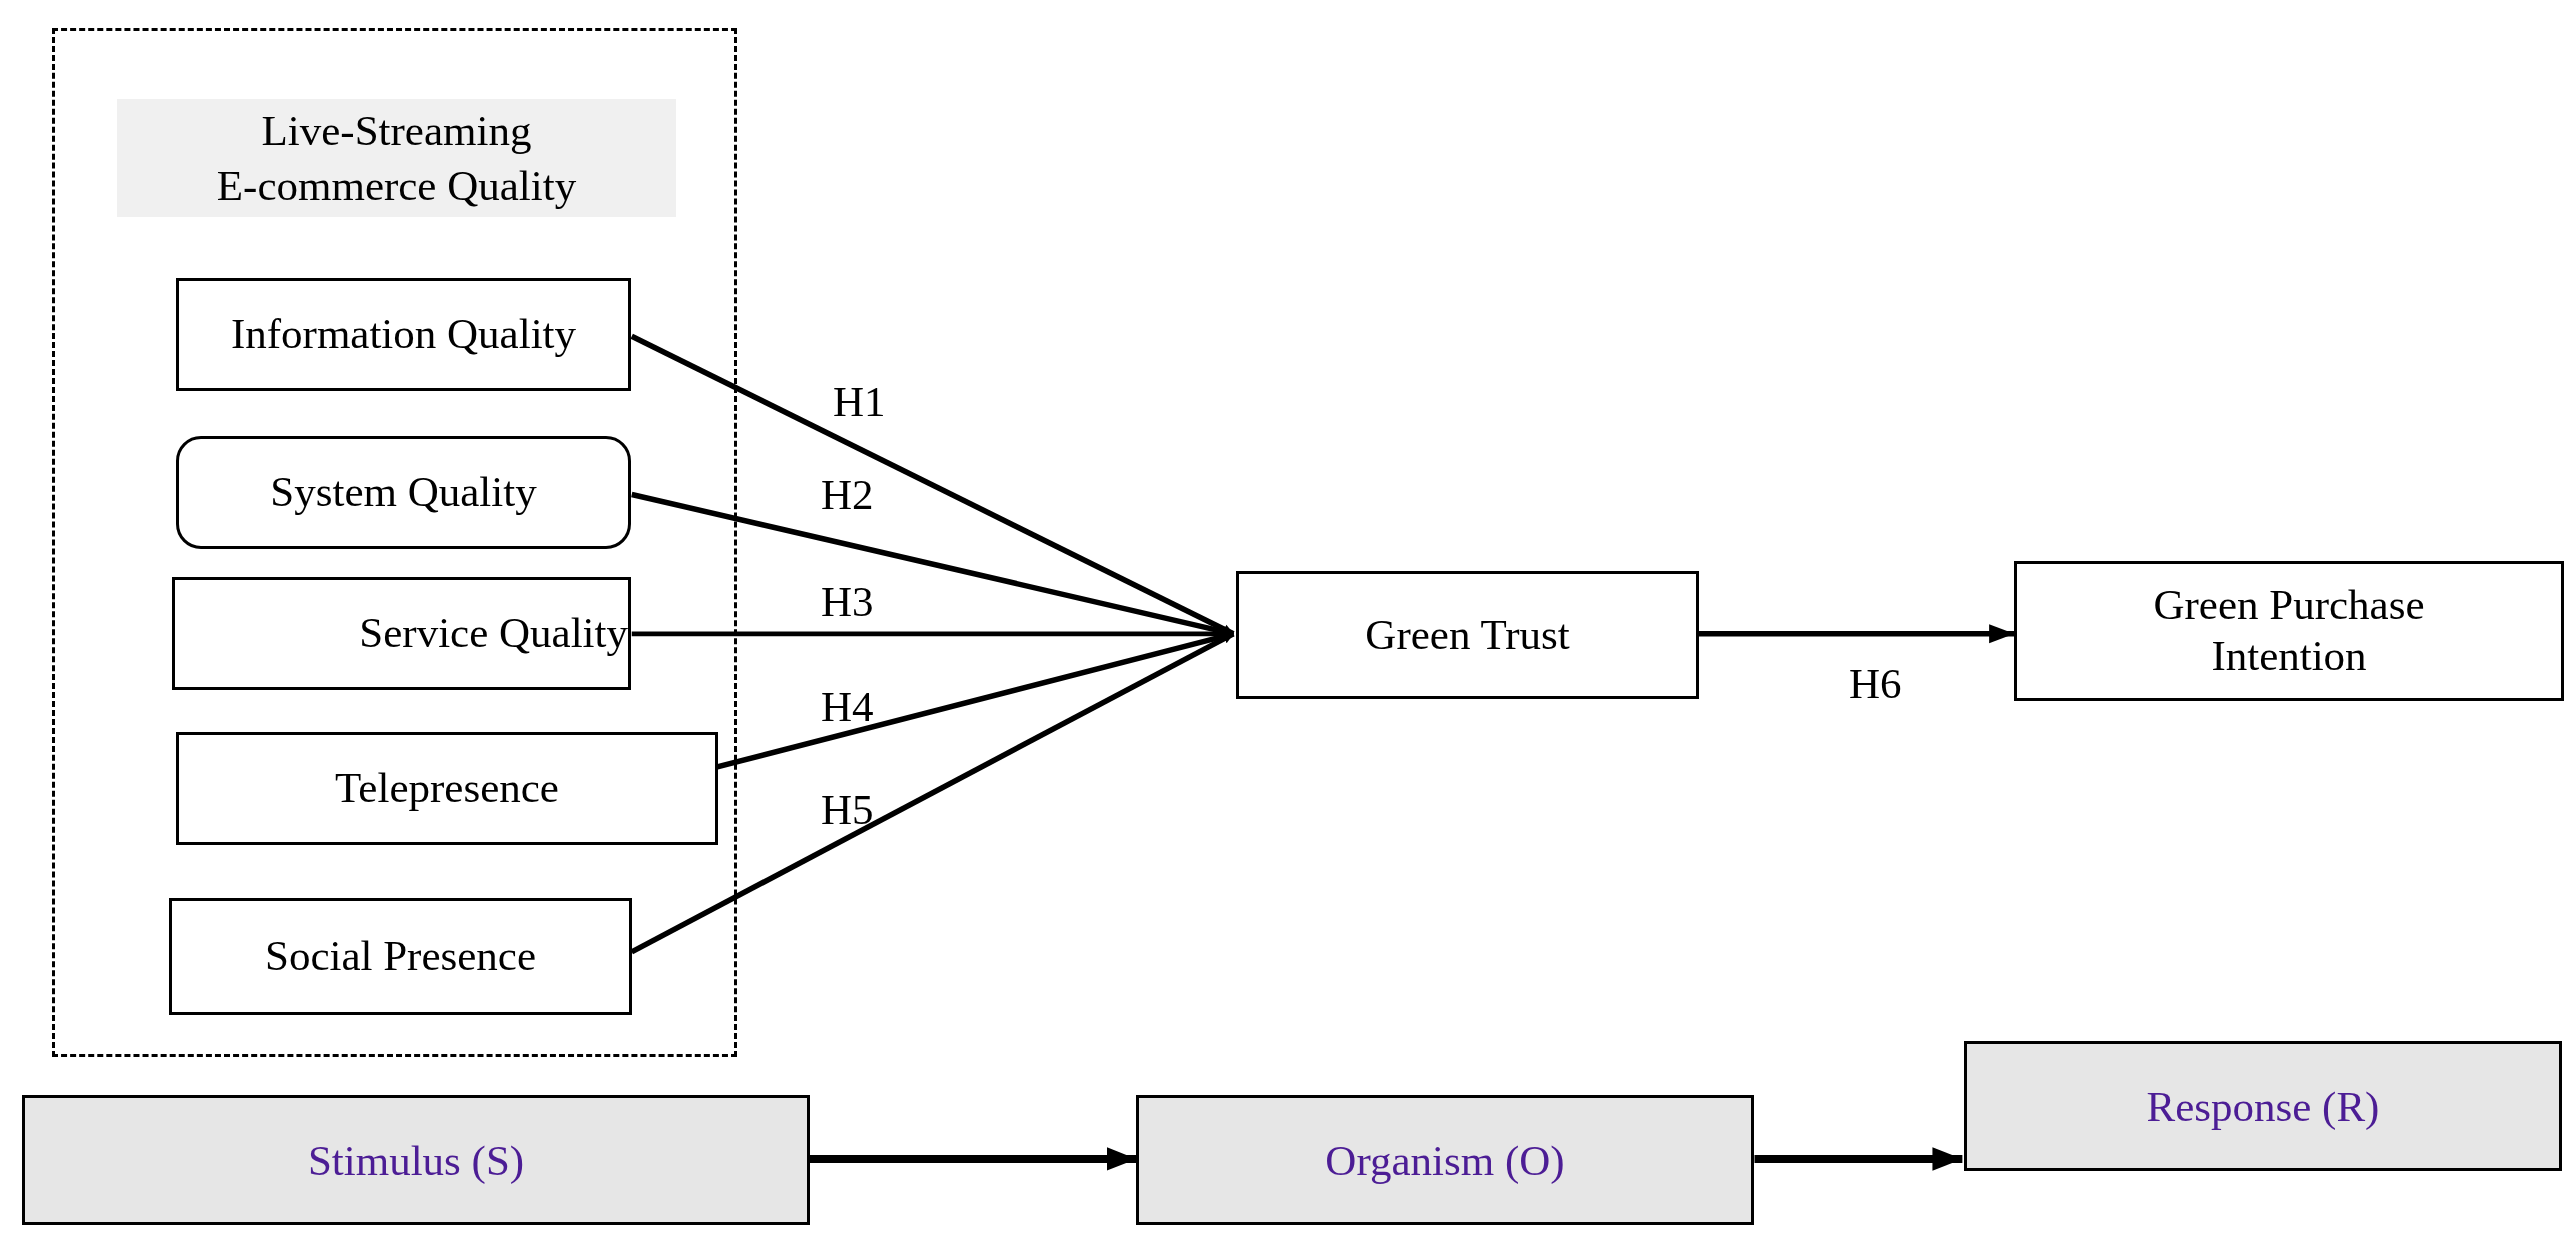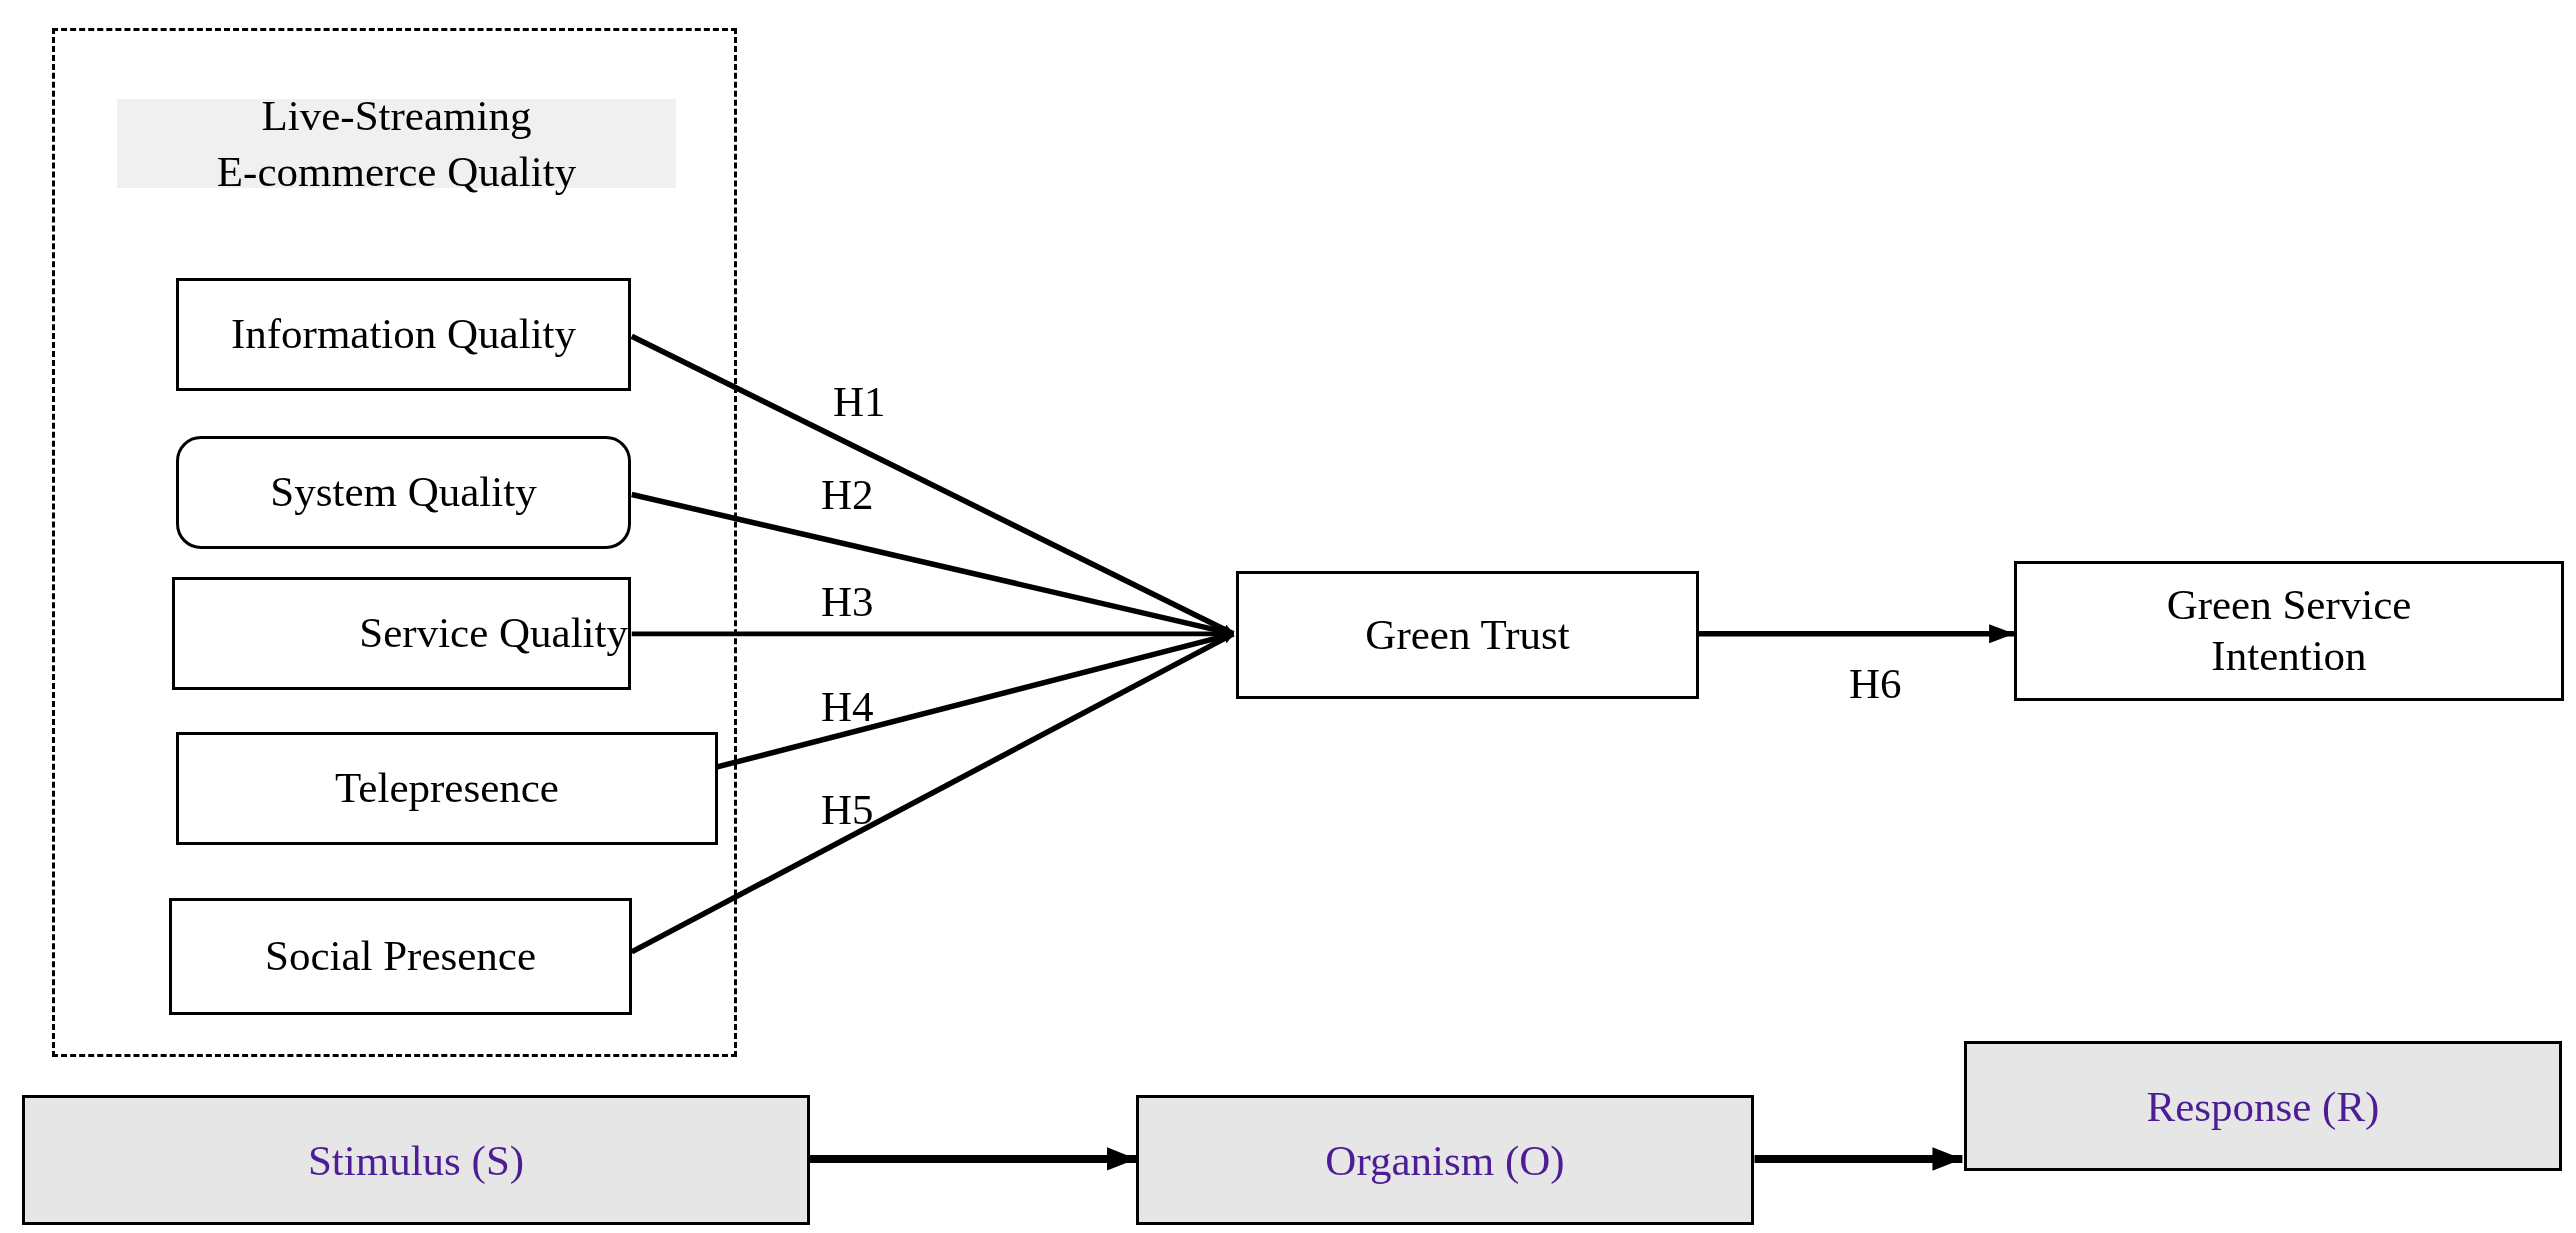--- a/index.html
+++ b/index.html
@@ -109,21 +109,21 @@
     </g>
 
     <path d="M2157,805 L2558,805" stroke="#000000" stroke-width="7" fill="none" marker-end="url(#arrow-std)"></path>
 
     <path d="M1028,1472 L1443,1472" stroke="#000000" stroke-width="10" fill="none" marker-end="url(#arrow-sor)"></path>
     <path d="M2228,1472 L2492,1472" stroke="#000000" stroke-width="10" fill="none" marker-end="url(#arrow-sor)"></path>
   </svg>
 
   <div class="group-frame" style="left:52px; top:28px; width:685px; height:1029px;"></div>
 
-  <div class="group-title" style="left:117px; top:99px; width:559px; height:89px;">
+  <div class="group-title" style="left:117px; top:99px; width:559px; height:118px;">
     <div>
       <div>Live-Streaming</div>
       <div>E-commerce  Quality</div>
     </div>
   </div>
 
   <div class="node" style="left:176px; top:278px; width:455px; height:113px;">
     <span>Information Quality</span>
   </div>
 
@@ -142,21 +142,21 @@
   <div class="node" style="left:169px; top:898px; width:463px; height:117px;">
     <span>Social Presence</span>
   </div>
 
   <div class="node" style="left:1236px; top:571px; width:463px; height:128px;">
     <span>Green Trust</span>
   </div>
 
   <div class="node" style="left:2014px; top:561px; width:550px; height:140px;">
     <div>
-      <div>Green Service</div>
+      <div>Green Purchase</div>
       <div>Intention</div>
     </div>
   </div>
 
   <div class="edge-label" style="left:833px; top:380px;">H1</div>
   <div class="edge-label" style="left:821px; top:473px;">H2</div>
   <div class="edge-label" style="left:821px; top:580px;">H3</div>
   <div class="edge-label" style="left:821px; top:685px;">H4</div>
   <div class="edge-label" style="left:821px; top:788px;">H5</div>
   <div class="edge-label" style="left:1849px; top:662px;">H6</div>

